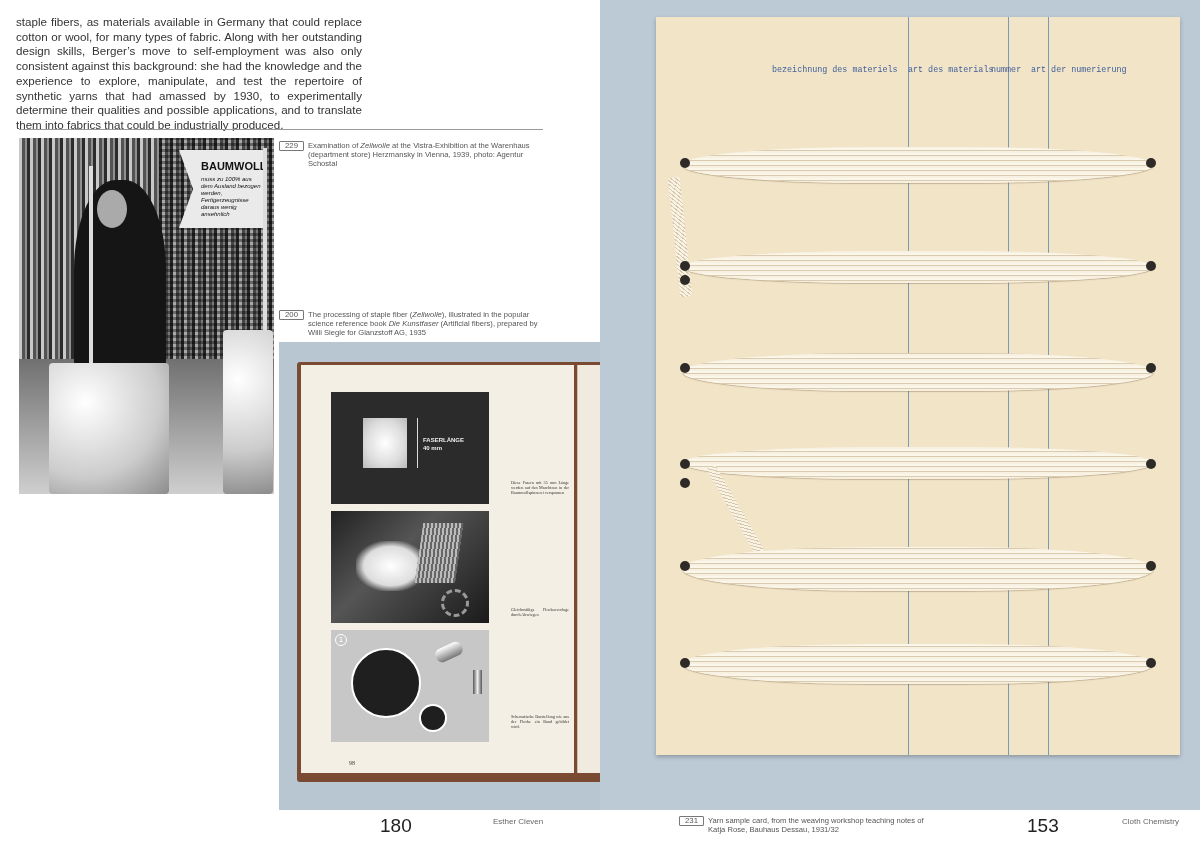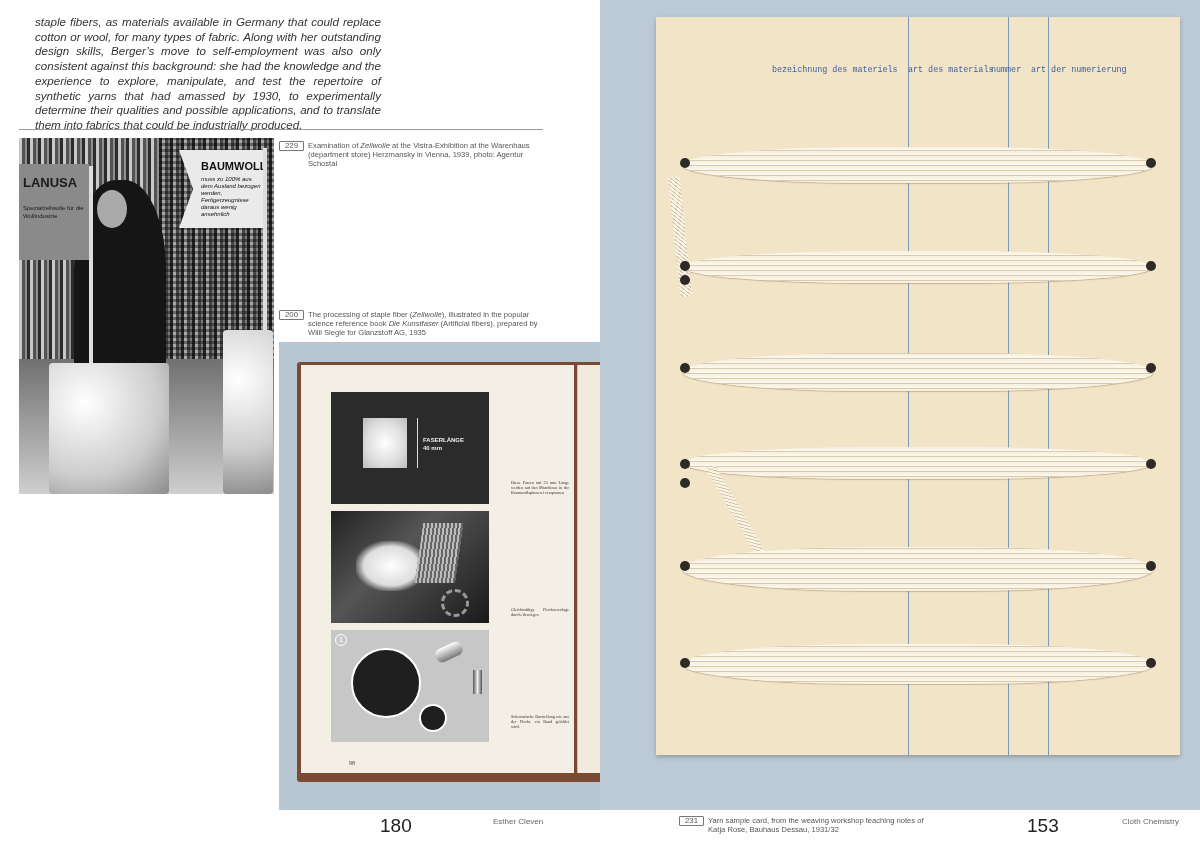--- a/index.html
+++ b/index.html
@@ -1,21 +1,21 @@
 <!DOCTYPE html>
 <html><head>
 <meta charset="utf-8">
 <style>
   * { box-sizing: border-box; margin: 0; padding: 0; }
   html, body { width: 1200px; height: 850px; background: #ffffff; overflow: hidden; }
   body { position: relative; font-family: "Liberation Sans", sans-serif; color: #222; }
 
   .body-text {
-    position: absolute; left: 35px; top: 15px; width: 346px;
-    font-size: 11.6px; line-height: 14.7px; color: #333; text-align: justify; font-style: italic;
+    position: absolute; left: 16px; top: 15px; width: 346px;
+    font-size: 11.6px; line-height: 14.7px; color: #333; text-align: justify;
   }
   .rule { position: absolute; left: 19px; top: 129px; width: 524px; height: 1px; background: #9a9a9a; }
 
   .caption {
     position: absolute; font-size: 7.6px; line-height: 9.2px; color: #555;
     display: flex; gap: 4px;
   }
   .caption .num {
     display: inline-block; border: 1px solid #777; border-radius: 1px;
     padding: 0 5px; font-size: 7.8px; line-height: 8.6px; height: 10px; color: #555; flex: none;
@@ -124,24 +124,20 @@
 
 <p class="body-text">staple fibers, as materials available in Germany that could replace cotton or wool, for many types of fabric. Along with her outstanding design skills, Berger’s move to self-employment was also only consistent against this background: she had the knowledge and the experience to explore, manipulate, and test the repertoire of synthetic yarns that had amassed by 1930, to experimentally determine their qualities and possible applications, and to translate them into fabrics that could be industrially produced.</p>
 <div class="rule"></div>
 
 <div class="photo229">
   <div class="stripes"></div>
   <div class="stripes2"></div>
   <div class="floor"></div>
   <div class="woman"></div>
   <div class="face"></div>
-  <div class="sign-left">
-    <span>LANUSA</span>
-    <small>Spezialzellwolle für die Wollindustrie</small>
-  </div>
   <div class="pole" style="left:70px; top:28px; height:328px;"></div>
   <div class="sign-right">
     <span>BAUMWOLLE</span>
     <small>muss zu 100% aus dem Ausland bezogen werden, Fertigerzeugnisse daraus wenig ansehnlich</small>
   </div>
   <div class="pole" style="left:244px; top:10px; height:346px;"></div>
   <div class="wool" style="left:30px; top:225px; width:120px; height:131px;"></div>
   <div class="wool" style="left:204px; top:192px; width:50px; height:164px;"></div>
 </div>
 

